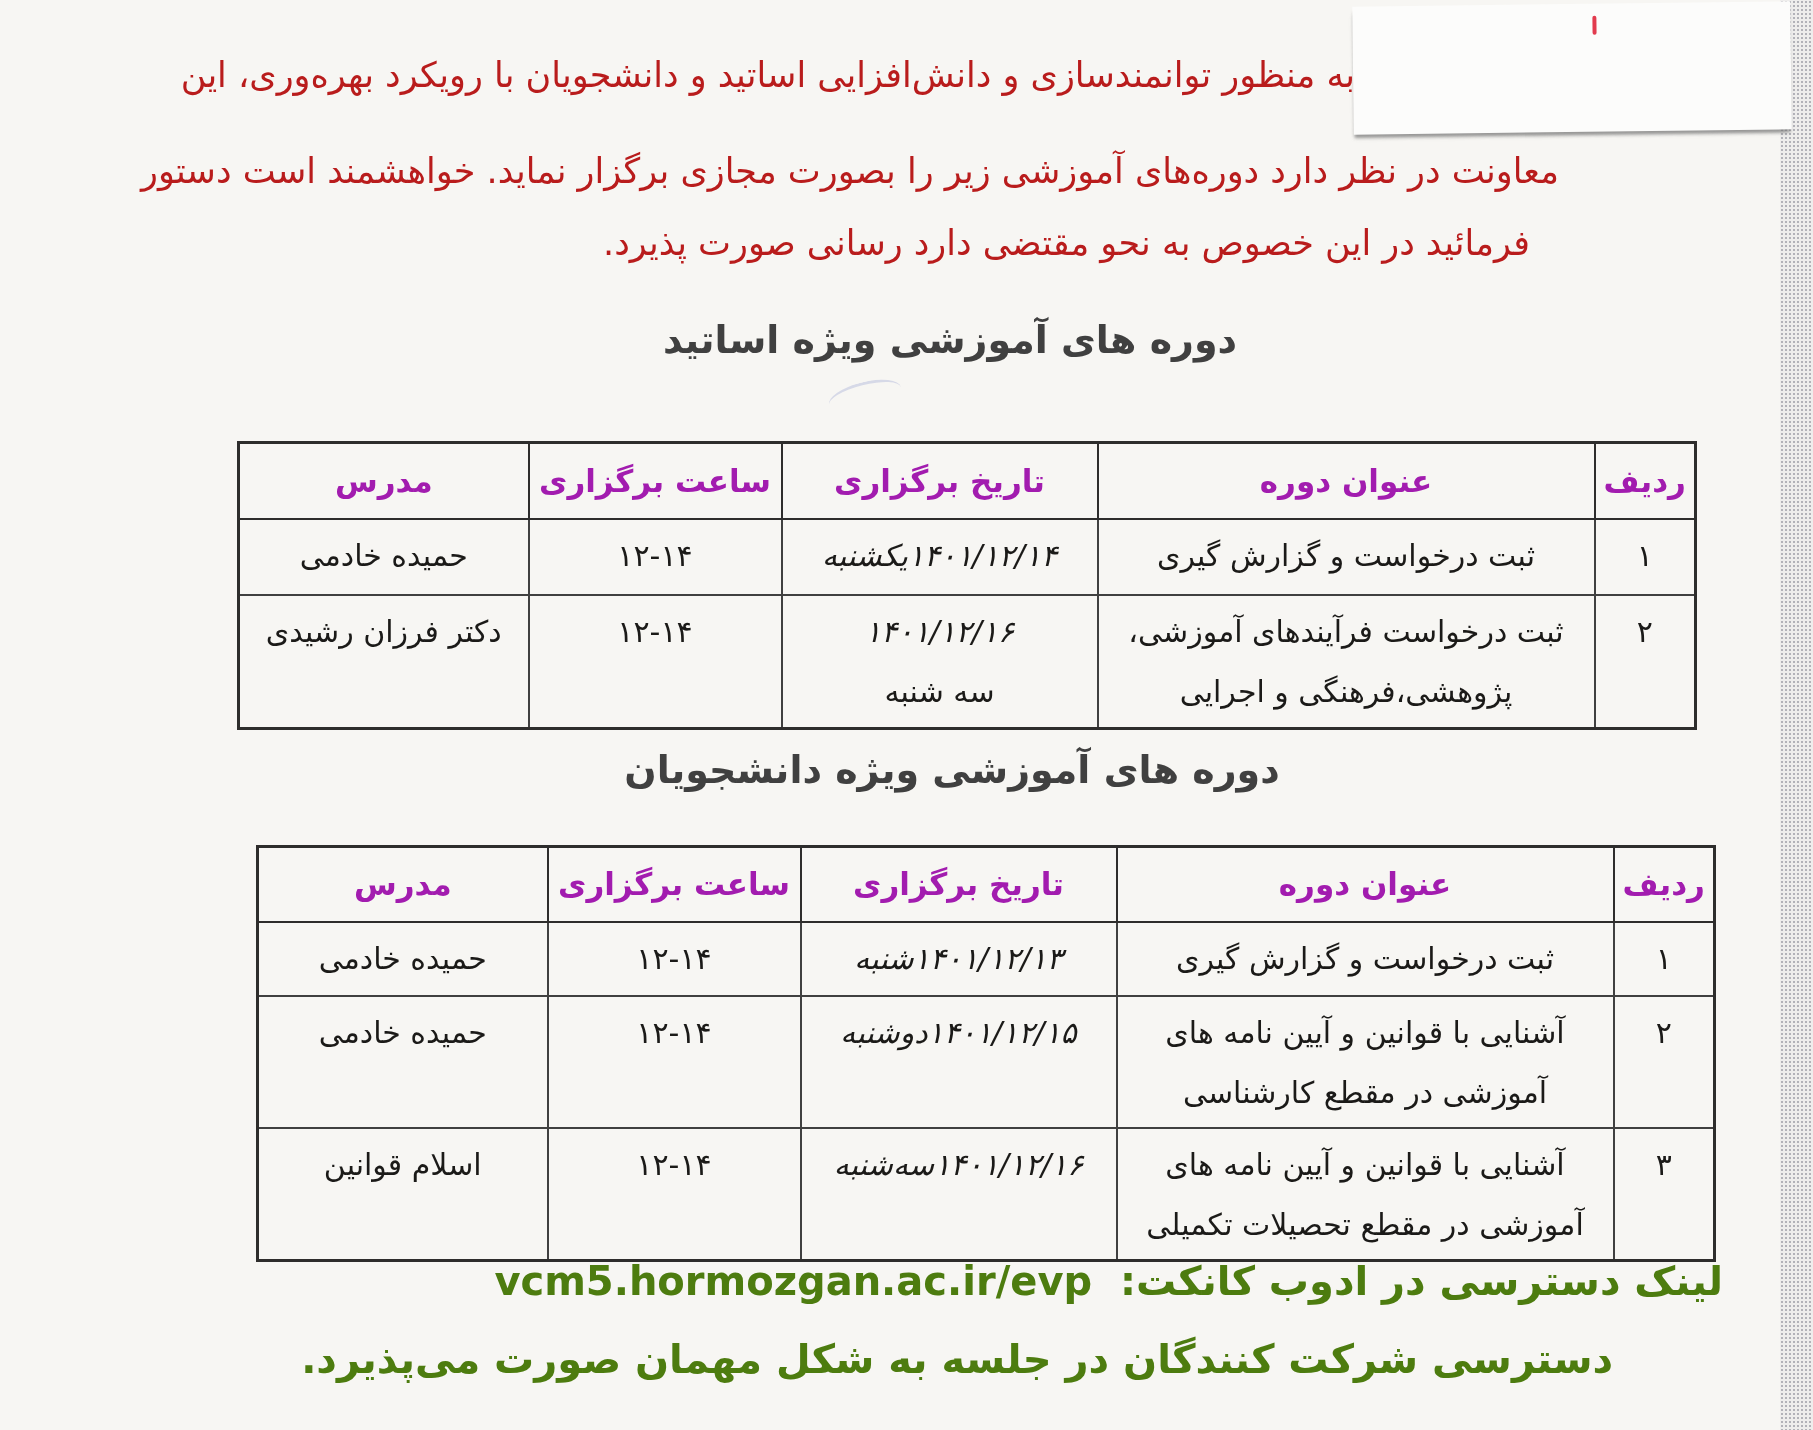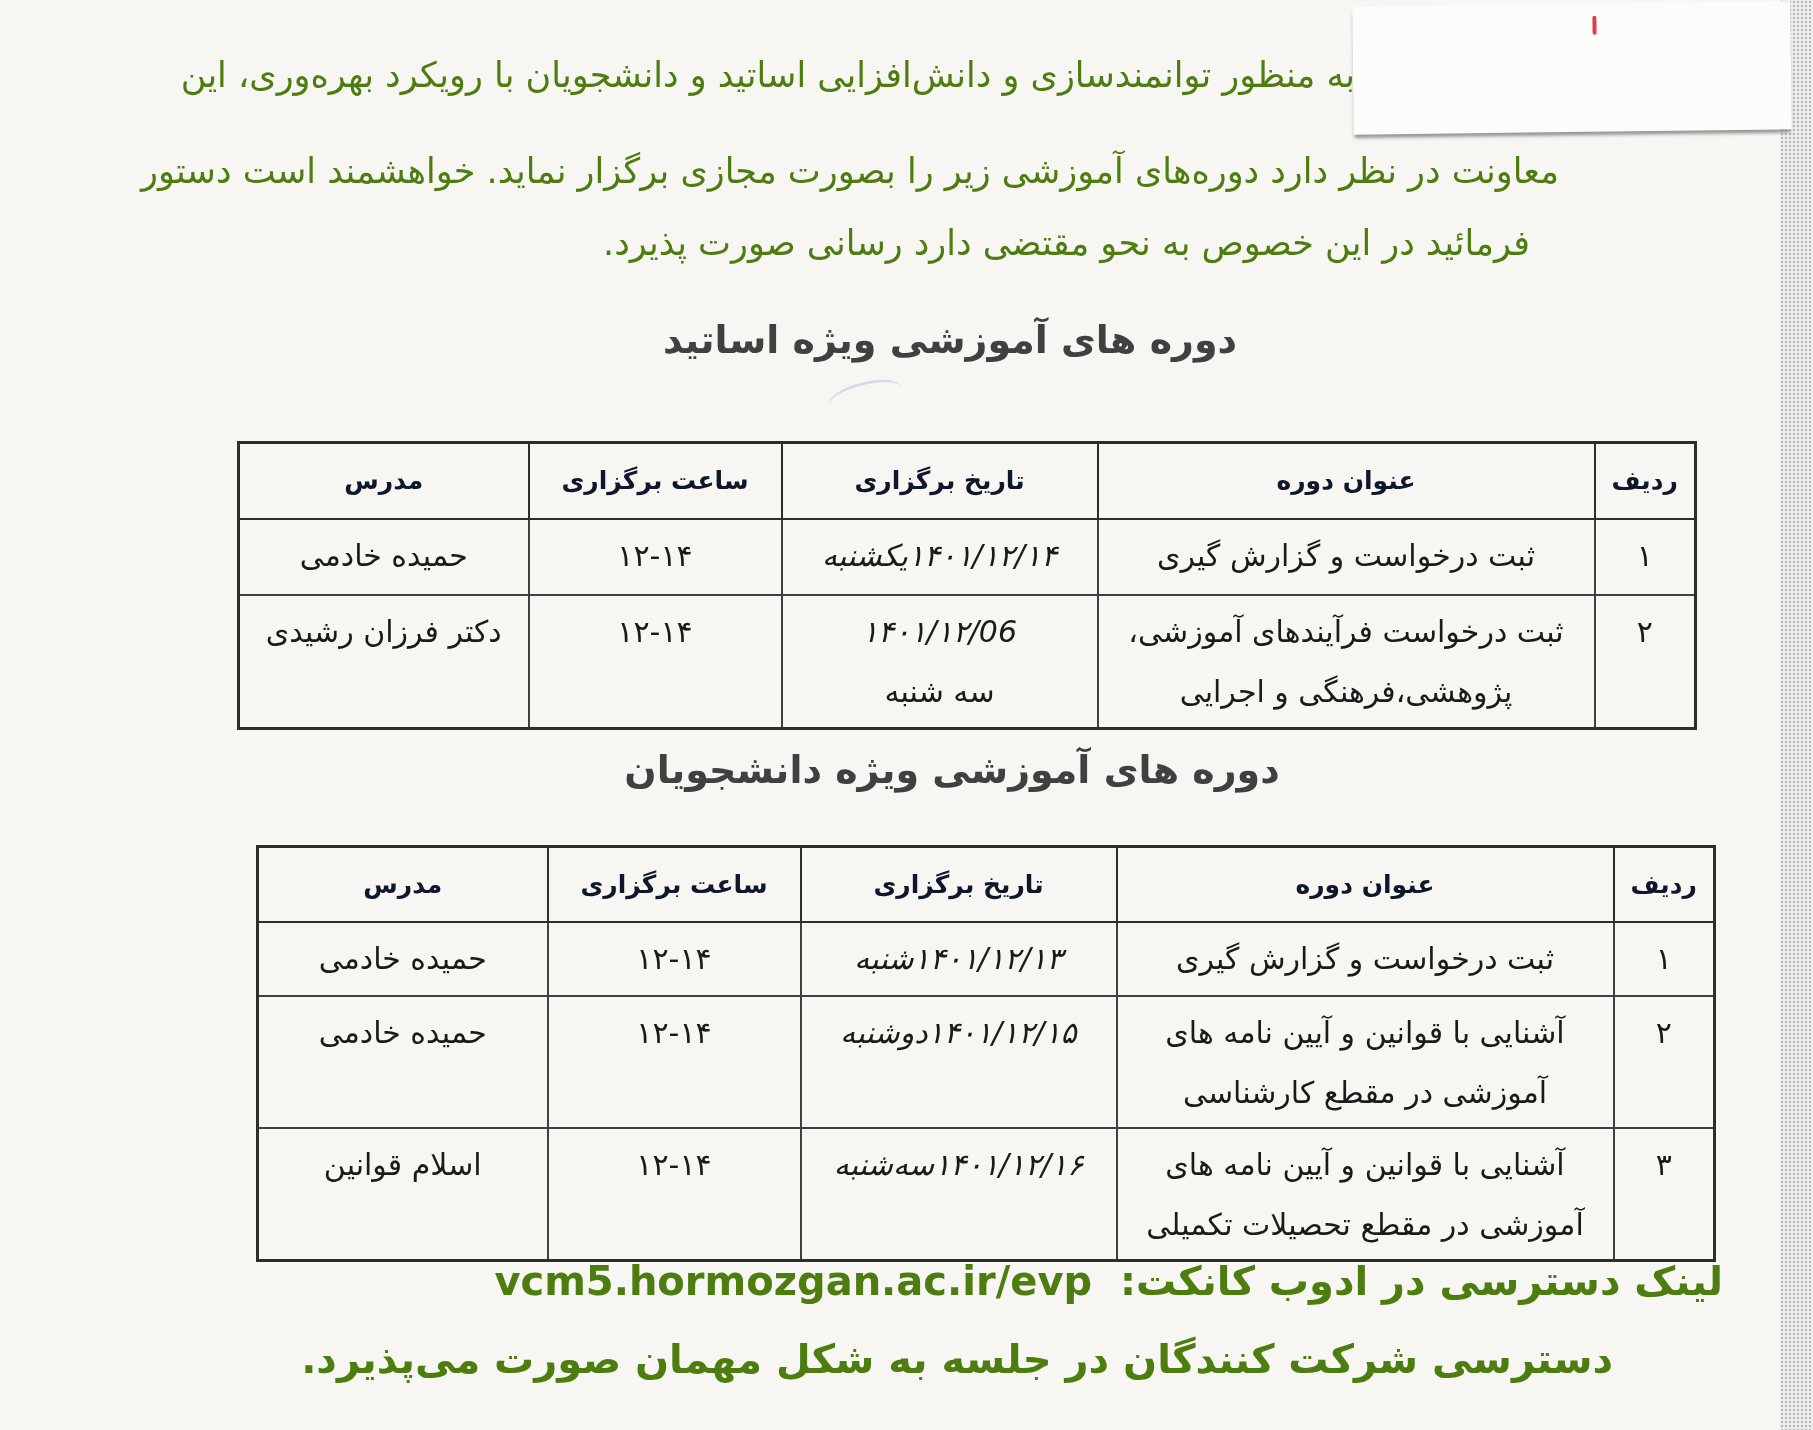--- a/index.html
+++ b/index.html
@@ -35,21 +35,21 @@
   .blue-squiggle {
     left: 828px; top: 382px; width: 74px; height: 28px;
     border-top: 3px solid rgba(100,115,190,0.22);
     border-radius: 50%;
     transform: rotate(-14deg);
   }
 
   
   .intro-line {
     direction: rtl; white-space: nowrap;
-    font-size: 35px; line-height: 58px; color: #4d7c0f;
+    font-size: 35px; line-height: 58px; color: #b91c1c;
   }
   #intro-line-1 { top: 46px;  right: 458px; }
   #intro-line-2 { top: 142px; right: 254px; }
   #intro-line-3 { top: 214px; right: 283px; }
 
   
   .section-title {
     direction: rtl; white-space: nowrap; text-align: center;
     font-size: 38px; font-weight: 700; color: #404040;
     transform: translateX(-50%);
@@ -65,21 +65,21 @@
   #table-professors { left: 237px; top: 441px; width: 1457px; }
   #table-students   { left: 256px; top: 845px; width: 1458px; }
   .col-num     { width: 101px; }
   .col-title   { width: 497px; }
   .col-date    { width: 316px; }
   .col-time    { width: 253px; }
   .col-teacher { width: 290px; }
 
   table.course th {
     border: 2px solid #2e2d2c; text-align: center; vertical-align: middle;
-    font-size: 25px; font-weight: 700; padding: 4px 8px; color: #0f172a;
+    font-size: 31px; font-weight: 700; padding: 4px 8px; color: #a21caf;
   }
   table.course td {
     border: 2px solid #404040; text-align: center; vertical-align: top;
     font-size: 30px; font-weight: 400; padding: 6px 14px 4px;
     line-height: 60px; color: #1b1a18;
   }
   #table-professors thead tr { height: 76px; }
   #table-professors tbody tr.r1 { height: 76px; }
   #table-professors tbody tr.r2 { height: 134px; }
   #table-students thead tr { height: 75px; }
@@ -142,21 +142,21 @@
         <div class="d-line">۱۴۰۱/۱۲/۱۴یکشنبه</div>
 
       </td>
       <td>۱۲-۱۴</td>
       <td>حمیده خادمی</td>
     </tr>
     <tr class="r2">
       <td>۲</td>
       <td>ثبت درخواست فرآیندهای آموزشی، پژوهشی،فرهنگی و اجرایی</td>
       <td>
-        <div class="d-line">۱۴۰۱/۱۲/06</div>
+        <div class="d-line">۱۴۰۱/۱۲/۱۶</div>
         <div class="d-sub">سه شنبه</div>
       </td>
       <td>۱۲-۱۴</td>
       <td>دکتر فرزان رشیدی</td>
     </tr>
   </tbody>
 </table>
 
 <div class="abs section-title" id="students-title">دوره های آموزشی ویژه دانشجویان</div>
 

